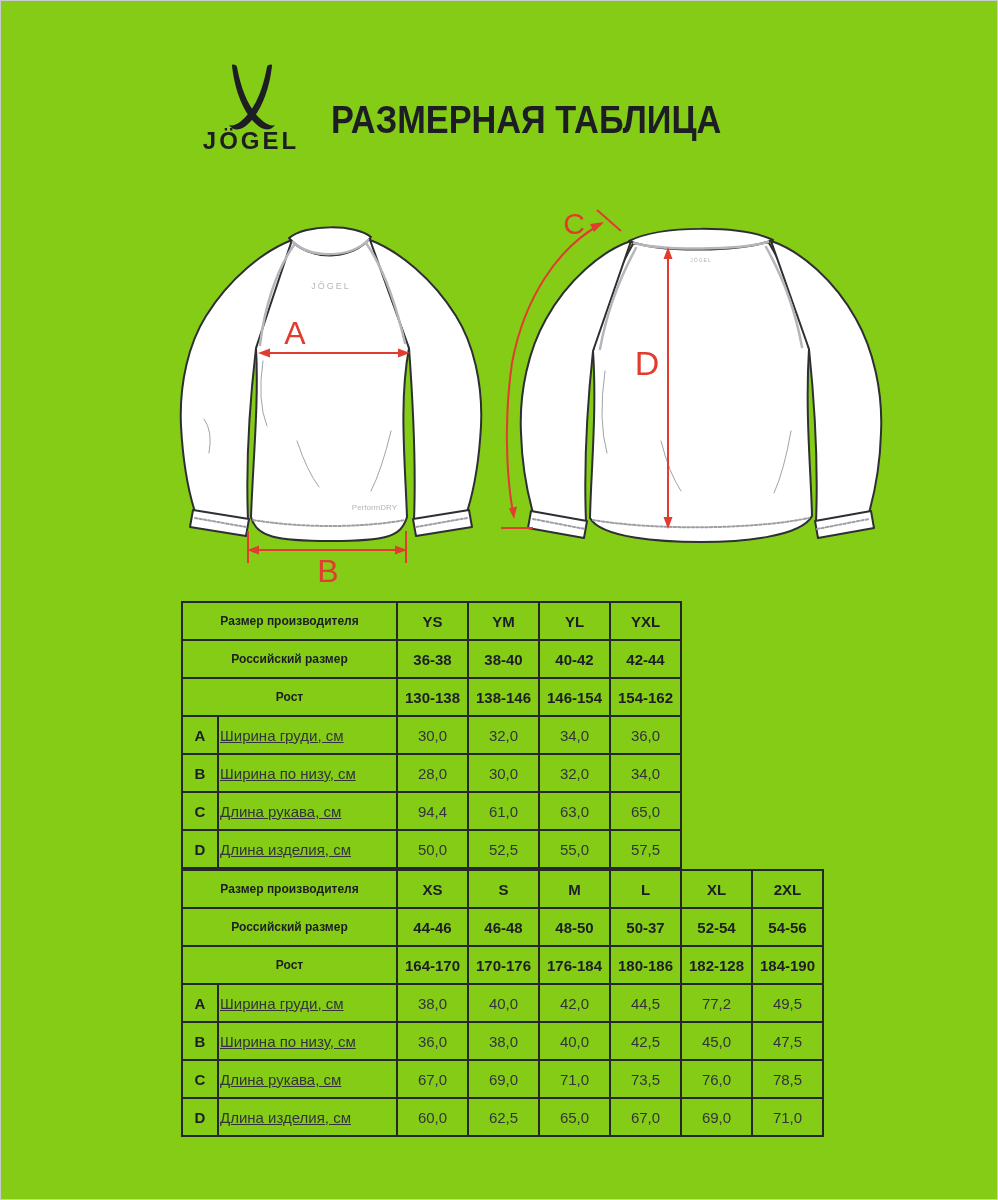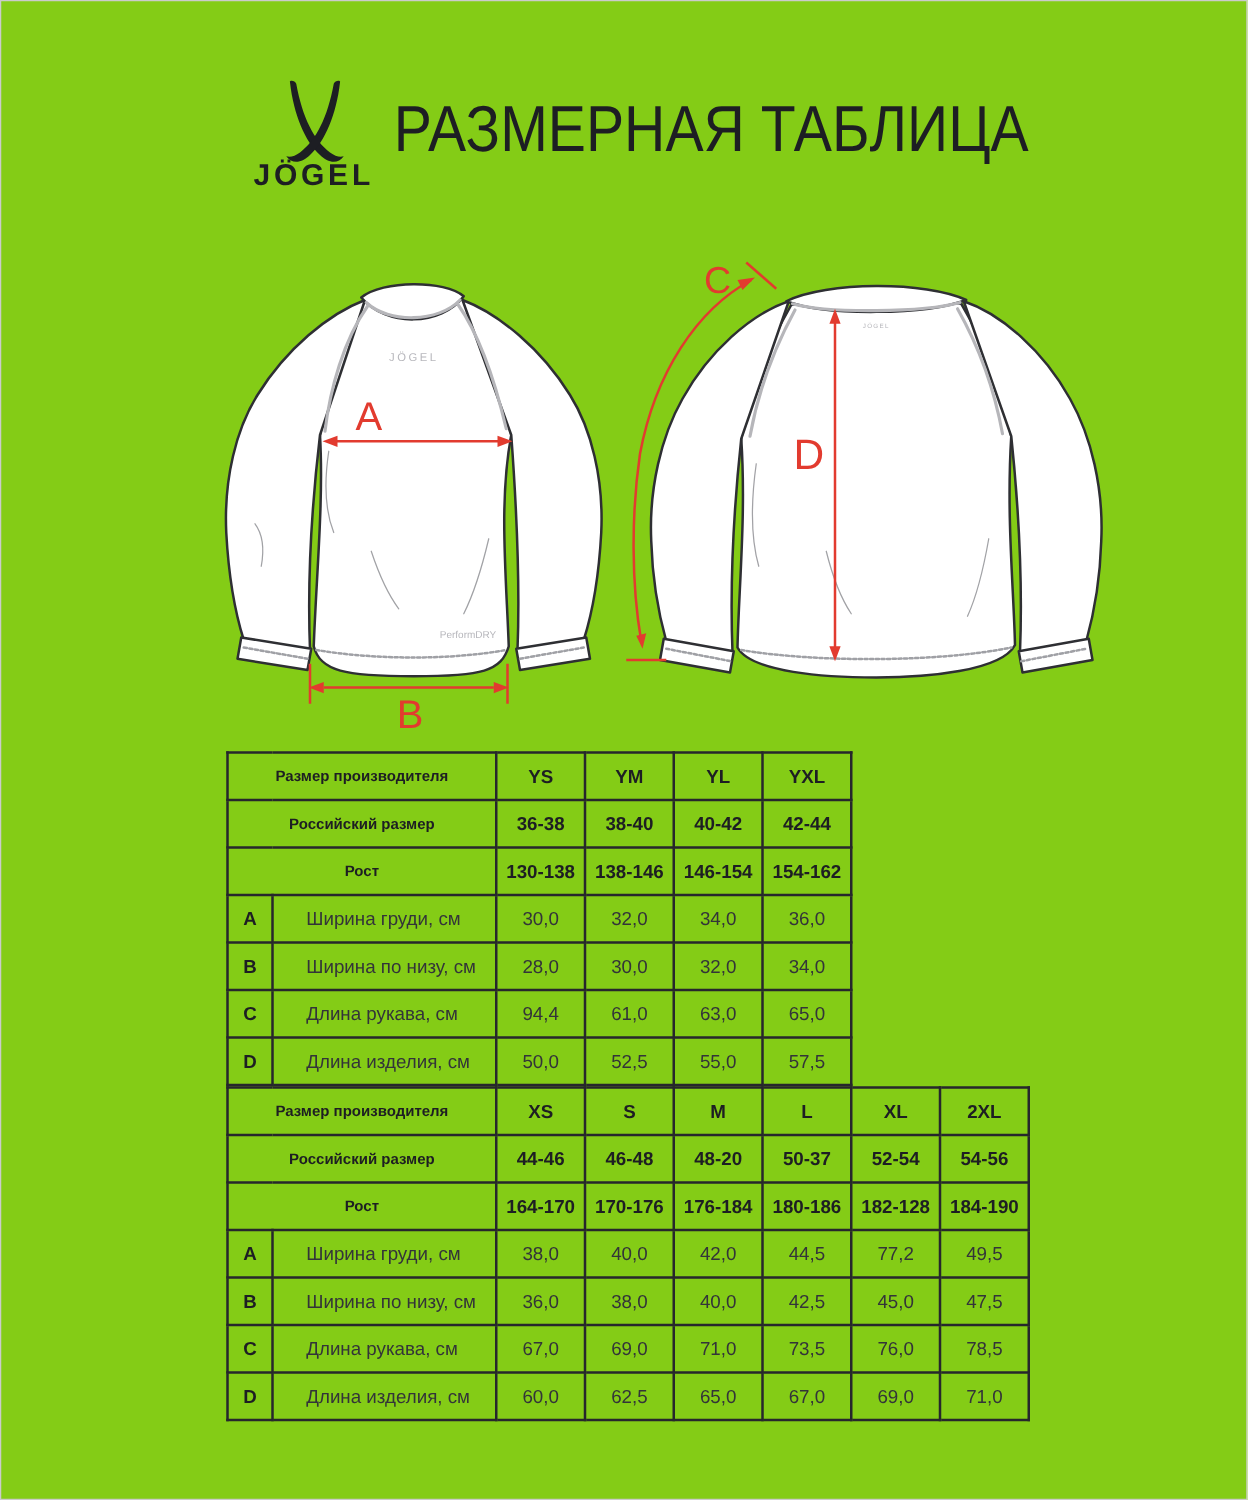--- a/index.html
+++ b/index.html
@@ -8,39 +8,39 @@
     border:1px solid #cbcbcb;box-sizing:border-box;overflow:hidden;
     font-family:"Liberation Sans",sans-serif;color:#2e2f34;
   }
   
   .brand-symbol{position:absolute;left:219px;top:62px;width:64px;height:80px;}
   .brand-word{
     position:absolute;left:180px;top:126px;width:140px;text-align:center;
     font-size:24px;font-weight:700;letter-spacing:3px;color:#1d1e23;
   }
   .page-title{
-    position:absolute;left:314px;top:74px;margin:0;
-    font-size:52px;line-height:58px;font-weight:400;color:#1d1e23;white-space:nowrap;
+    position:absolute;left:314px;top:74px;margin:16px;
+    font-size:39px;line-height:58px;font-weight:700;color:#1d1e23;white-space:nowrap;
   }
   .page-title span{display:inline-block;transform:scaleX(.88);transform-origin:left center;letter-spacing:0;}
   
   .diagram-svg{position:absolute;left:0;top:0;width:998px;height:1200px;pointer-events:none;}
   
   table.size-table{
     position:absolute;border-collapse:collapse;table-layout:fixed;
     font-size:15px;color:#333439;
   }
   table.size-table td{
     border:2px solid #26272c;height:36px;text-align:center;vertical-align:middle;
     padding:0;overflow:hidden;white-space:nowrap;
   }
   table.size-table td.hdr{font-weight:700;color:#1d1e23;}
   table.size-table td.lab{font-size:12px;}
   table.size-table td.letter{font-weight:700;color:#1d1e23;}
-  table.size-table td.mlabel{text-align:left;padding-left:26px;}
+  table.size-table td.mlabel{text-align:left;padding-left:1px;text-decoration:underline;}
   #table-youth{left:180px;top:600px;width:501px;}
   #table-adult{left:180px;top:868px;width:643px;}
 </style>
 </head>
 <body>
 
 <div class="page">
 
   <svg class="brand-symbol" viewBox="0 0 64 78" aria-hidden="true">
     <path fill="#1d1e23" d="M12,2 C11,0 16,0 17,3 C22,30 31,48 44,58 C48,61 52,62 55,61 C50,68 42,66 36,60 C24,49 15,28 12,2 Z"></path>
@@ -239,21 +239,21 @@
           <td class="hdr">S</td>
           <td class="hdr">M</td>
           <td class="hdr">L</td>
           <td class="hdr">XL</td>
           <td class="hdr">2XL</td>
         </tr>
         <tr>
           <td class="hdr lab" colspan="2">Российский размер</td>
           <td class="hdr">44-46</td>
           <td class="hdr">46-48</td>
-          <td class="hdr">48-20</td>
+          <td class="hdr">48-50</td>
           <td class="hdr">50-37</td>
           <td class="hdr">52-54</td>
           <td class="hdr">54-56</td>
         </tr>
         <tr>
           <td class="hdr lab" colspan="2">Рост</td>
           <td class="hdr">164-170</td>
           <td class="hdr">170-176</td>
           <td class="hdr">176-184</td>
           <td class="hdr">180-186</td>

